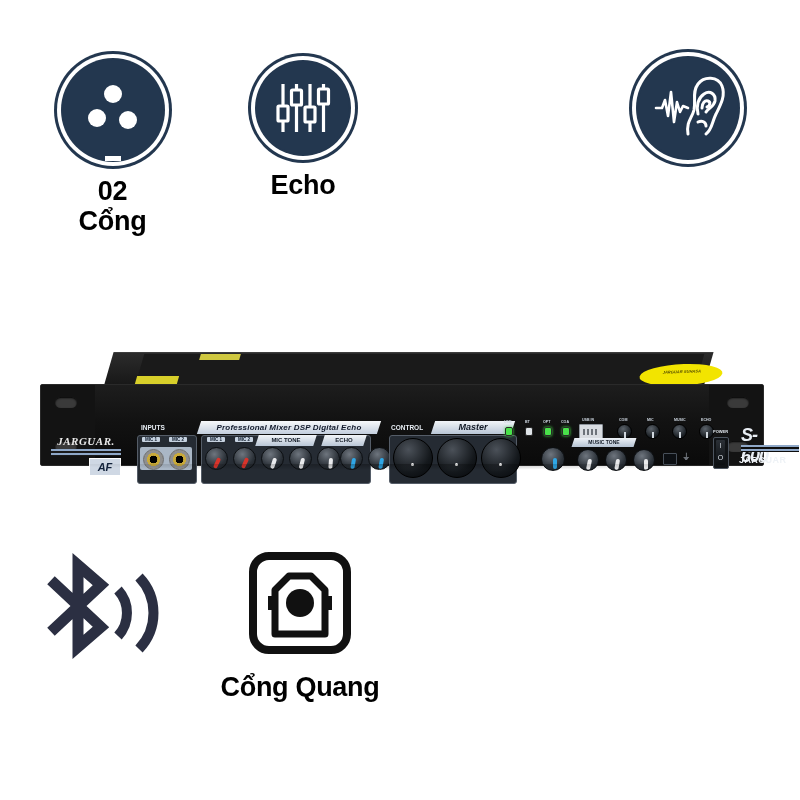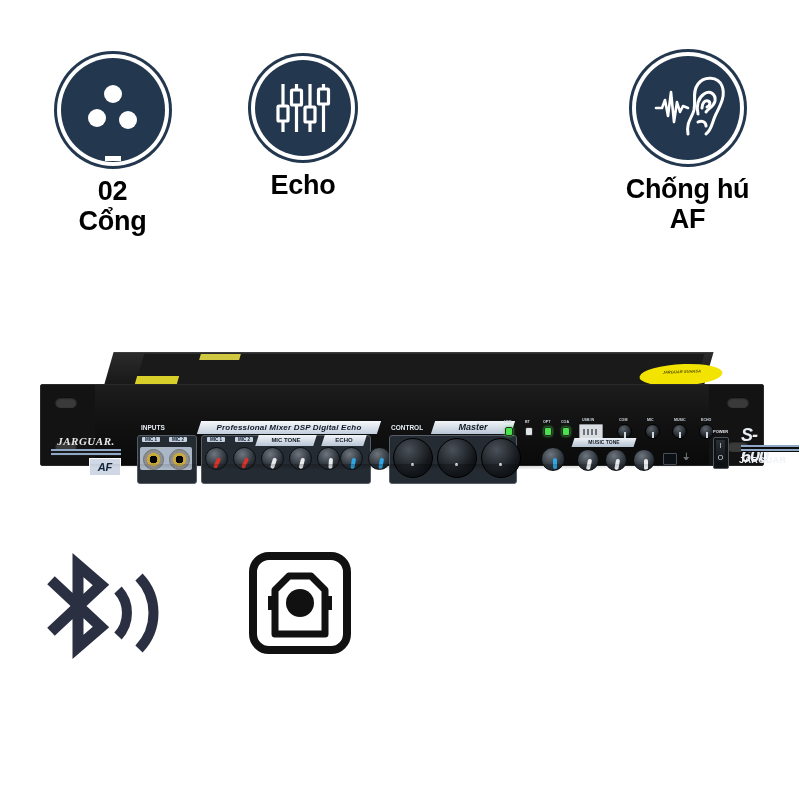--- a/index.html
+++ b/index.html
@@ -305,24 +305,20 @@
       </g>
       <g stroke="#ffffff" stroke-width="3" fill="none" stroke-linecap="round">
         <path d="M52 78 C50 66 56 62 58 54 C60 44 56 36 62 28 C68 20 82 20 86 30
                  C90 40 84 50 80 58 C76 66 76 74 70 78"></path>
         <path d="M62 58 C60 50 62 42 68 38 C74 34 80 38 79 45 C78 51 72 52 70 56"></path>
         <path d="M66 52 C66 47 69 44 72 45 C75 46 74 50 71 51"></path>
         <path d="M62 66 C66 64 70 66 70 70"></path>
       </g>
     </svg>
   </div>
-  <div class="feat-label">
-    <div>Chống hú</div>
-    <div>AF</div>
-  </div>
 </div>
 
 <div id="device">
 
   <div class="dev-top"></div>
   <div class="dev-top2"></div>
   <div class="yellow-chip"></div>
   <div class="yellow-chip2"></div>
   <div class="yellow-sticker">
     <span>JARGUAR SUHASA</span>
@@ -486,13 +482,16 @@
 <div class="feature" id="f-optical">
   <div>
     <svg width="106" height="106" viewBox="0 0 106 106" aria-hidden="true">
       <rect x="6" y="6" width="94" height="94" rx="16" ry="16" fill="none" stroke="#111111" stroke-width="8"></rect>
       <path d="M28 84 L28 40 L42 26 L64 26 L78 40 L78 84 Z" fill="none" stroke="#111111" stroke-width="7" stroke-linejoin="round"></path>
       <rect x="21" y="46" width="9" height="14" fill="#111111"></rect>
       <rect x="76" y="46" width="9" height="14" fill="#111111"></rect>
       <circle cx="53" cy="53" r="14" fill="#111111"></circle>
     </svg>
   </div>
+  <div class="feat-label">
+    <div>Cổng Quang</div>
+  </div>
 </div>
 
 </body></html>

